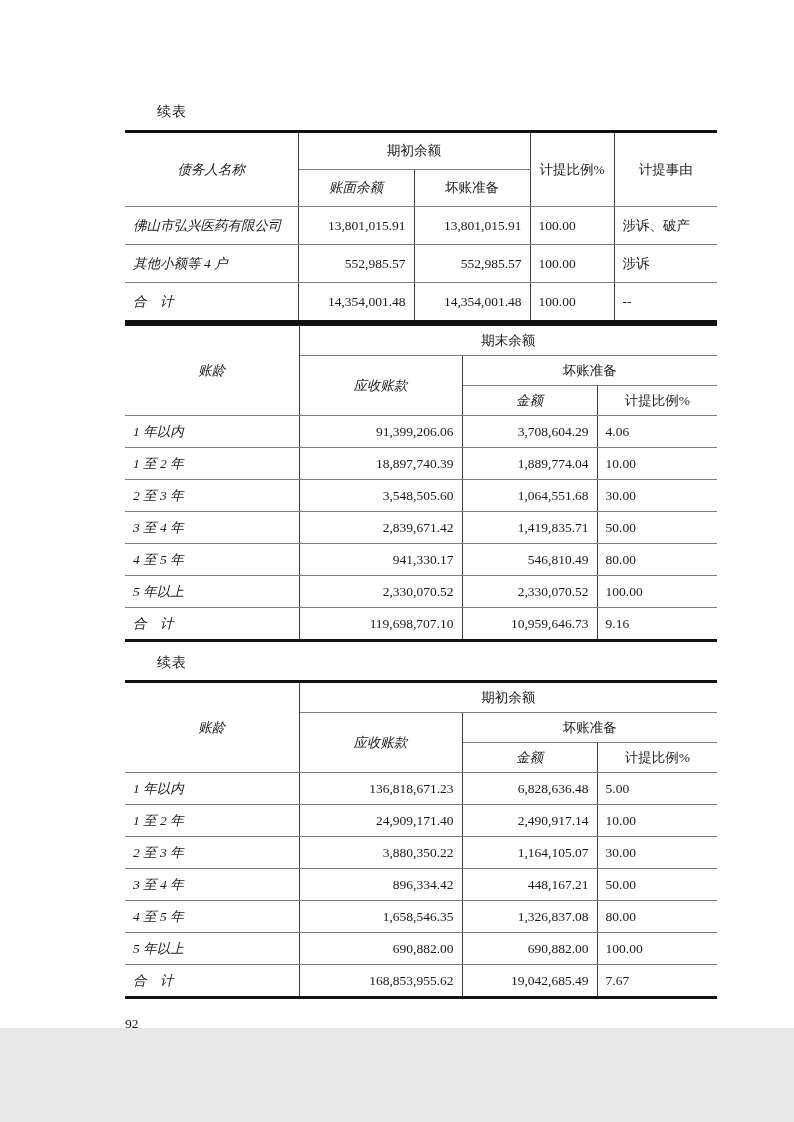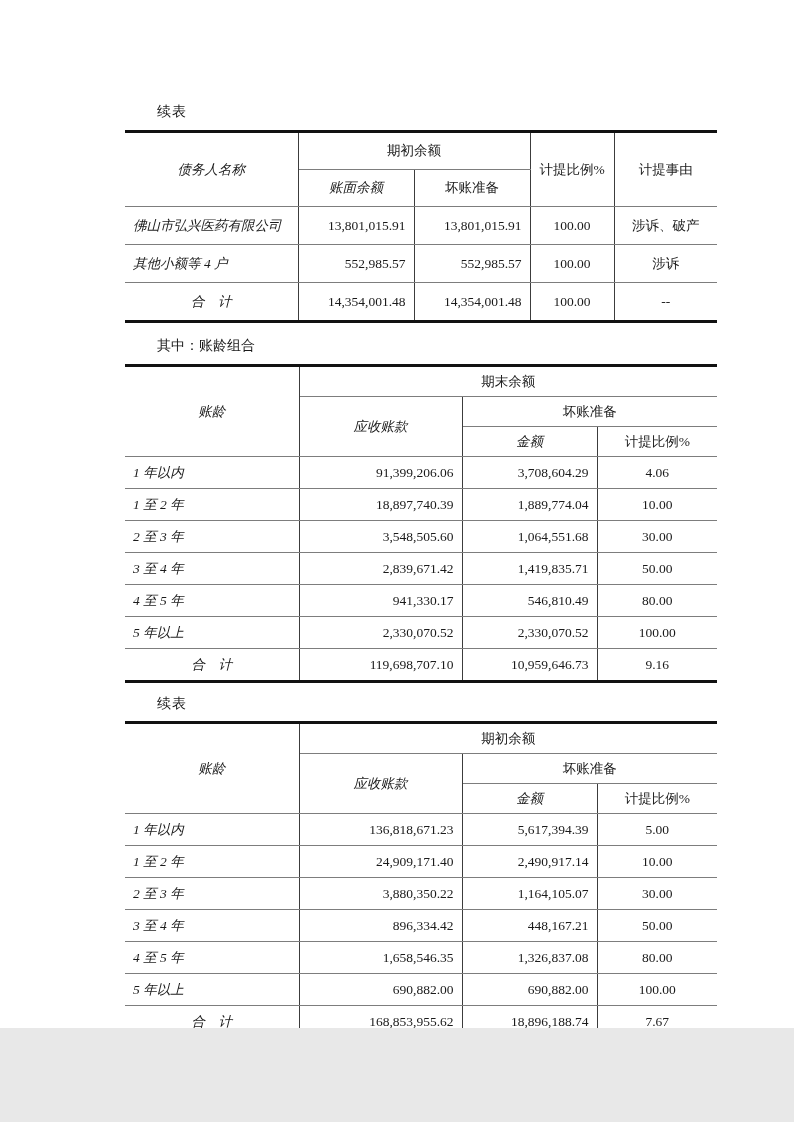--- a/index.html
+++ b/index.html
@@ -45,21 +45,21 @@
     border-right: 1px solid #3c3c3c;
     padding: 0 8px;
     overflow: hidden;
     white-space: nowrap;
   }
   table.tbl td:first-child { border-left: none; font-style: italic; }
   table.tbl td:last-child { border-right: none; margin-left: 48px; }
   table.tbl td.hd { text-align: center; }
   td.al { text-align: left; }
   td.ar { text-align: right; padding-right: 13px; }
-  td.ac { text-align: center; }
+  td.ac { text-align: left; }
   
   .t1 .hrow td { height: 36px; }
   .t1 .drow td { height: 37px; }
   
   .t2 .hrow td { height: 29px; }
   .t2 .drow td { height: 31px; }
   .pagenum {
     width: 592px;
     text-align: left;
     font-size: 13.5px;
@@ -110,21 +110,20 @@
         <tr class="drow">
           <td class="ac">合　计</td>
           <td class="ar">14,354,001.48</td>
           <td class="ar">14,354,001.48</td>
           <td class="ac">100.00</td>
           <td class="ac">--</td>
         </tr>
       </tbody>
     </table>
 
-    <div class="para-2">其中：账龄组合</div>
 
     <table class="tbl t2">
       <colgroup>
         <col style="width:174px">
           <col style="width:163px">
           <col style="width:135px">
           <col style="width:120px">
       </colgroup>
       <tbody>
         <tr class="hrow">
@@ -202,21 +201,21 @@
           <td class="hd" rowspan="2">应收账款</td>
           <td class="hd" colspan="2">坏账准备</td>
         </tr>
         <tr class="hrow">
           <td class="hd">金额</td>
           <td class="hd">计提比例%</td>
         </tr>
         <tr class="drow">
           <td class="al">1 年以内</td>
           <td class="ar">136,818,671.23</td>
-          <td class="ar">5,617,394.39</td>
+          <td class="ar">6,828,636.48</td>
           <td class="ac">5.00</td>
         </tr>
         <tr class="drow">
           <td class="al">1 至 2 年</td>
           <td class="ar">24,909,171.40</td>
           <td class="ar">2,490,917.14</td>
           <td class="ac">10.00</td>
         </tr>
         <tr class="drow">
           <td class="al">2 至 3 年</td>
@@ -238,21 +237,21 @@
         </tr>
         <tr class="drow">
           <td class="al">5 年以上</td>
           <td class="ar">690,882.00</td>
           <td class="ar">690,882.00</td>
           <td class="ac">100.00</td>
         </tr>
         <tr class="drow">
           <td class="ac">合　计</td>
           <td class="ar">168,853,955.62</td>
-          <td class="ar">18,896,188.74</td>
+          <td class="ar">19,042,685.49</td>
           <td class="ac">7.67</td>
         </tr>
       </tbody>
     </table>
 
     <div class="pagenum">92</div>
 
   </div>
 </div>
 

